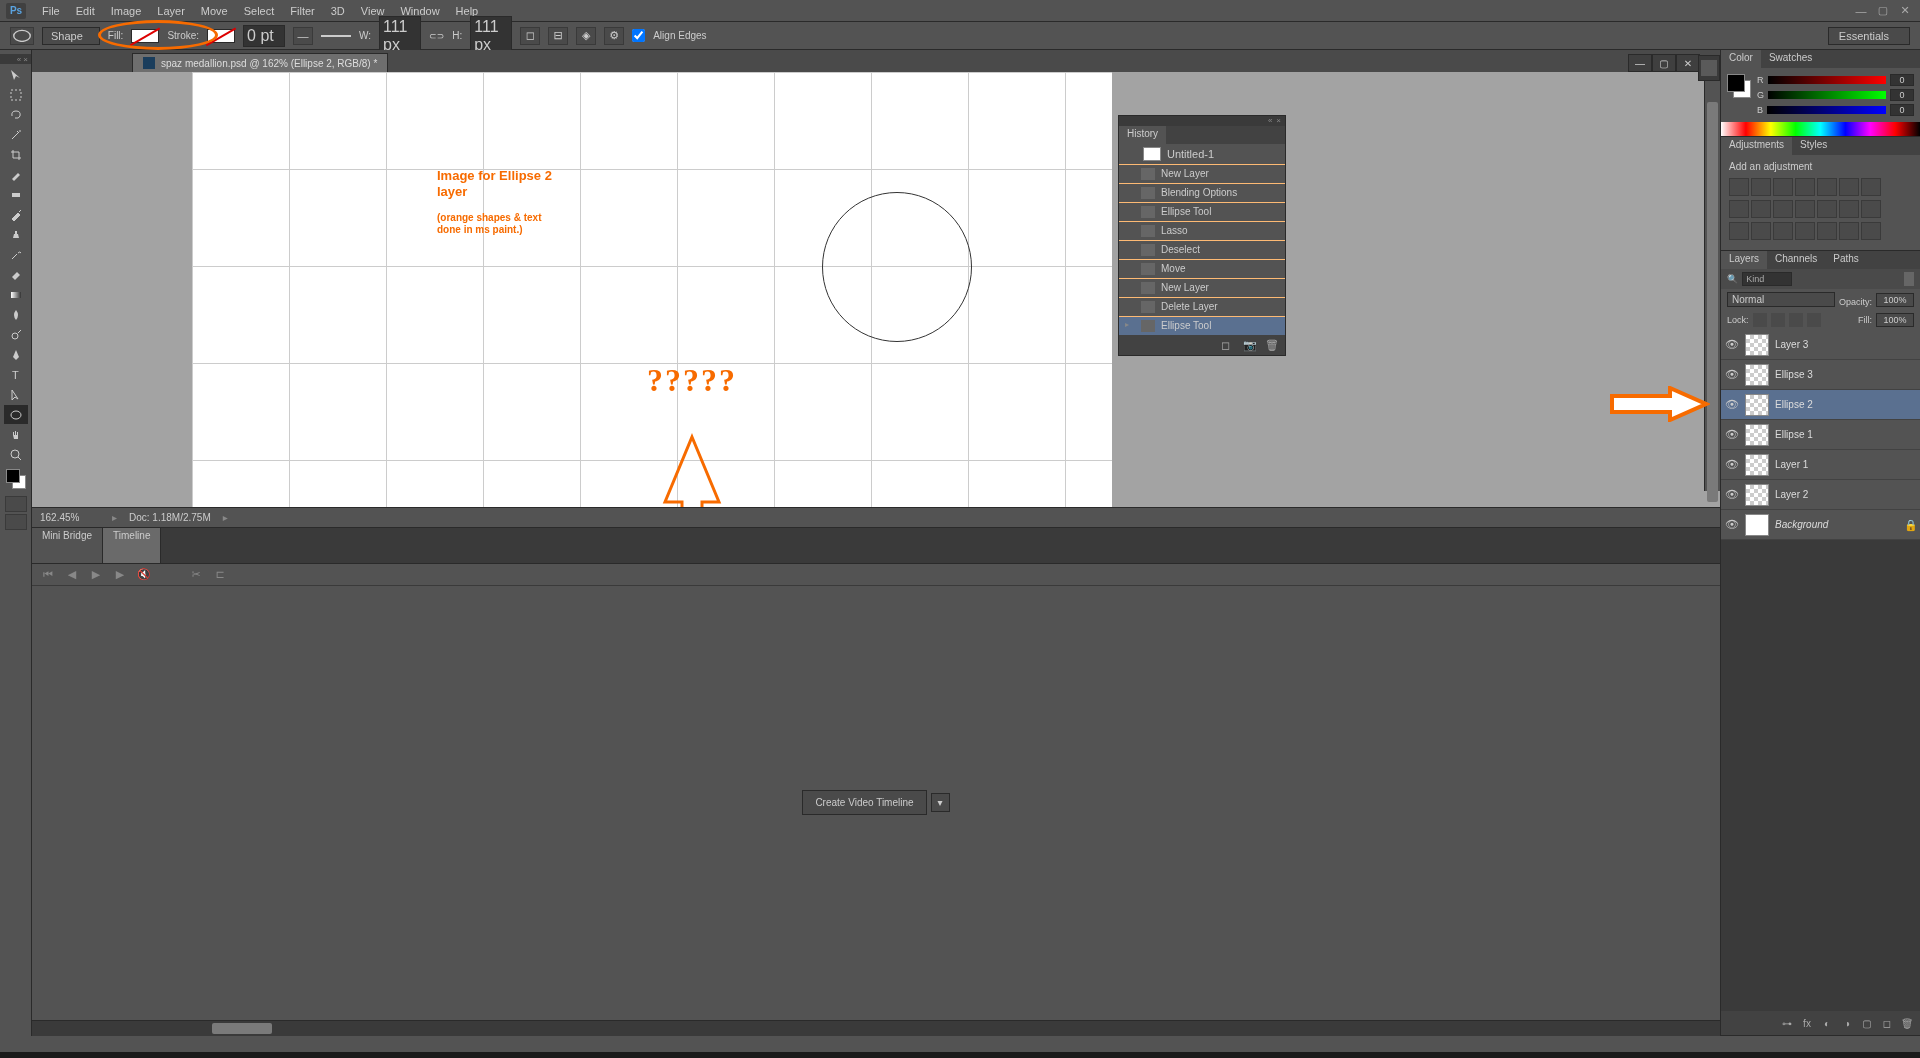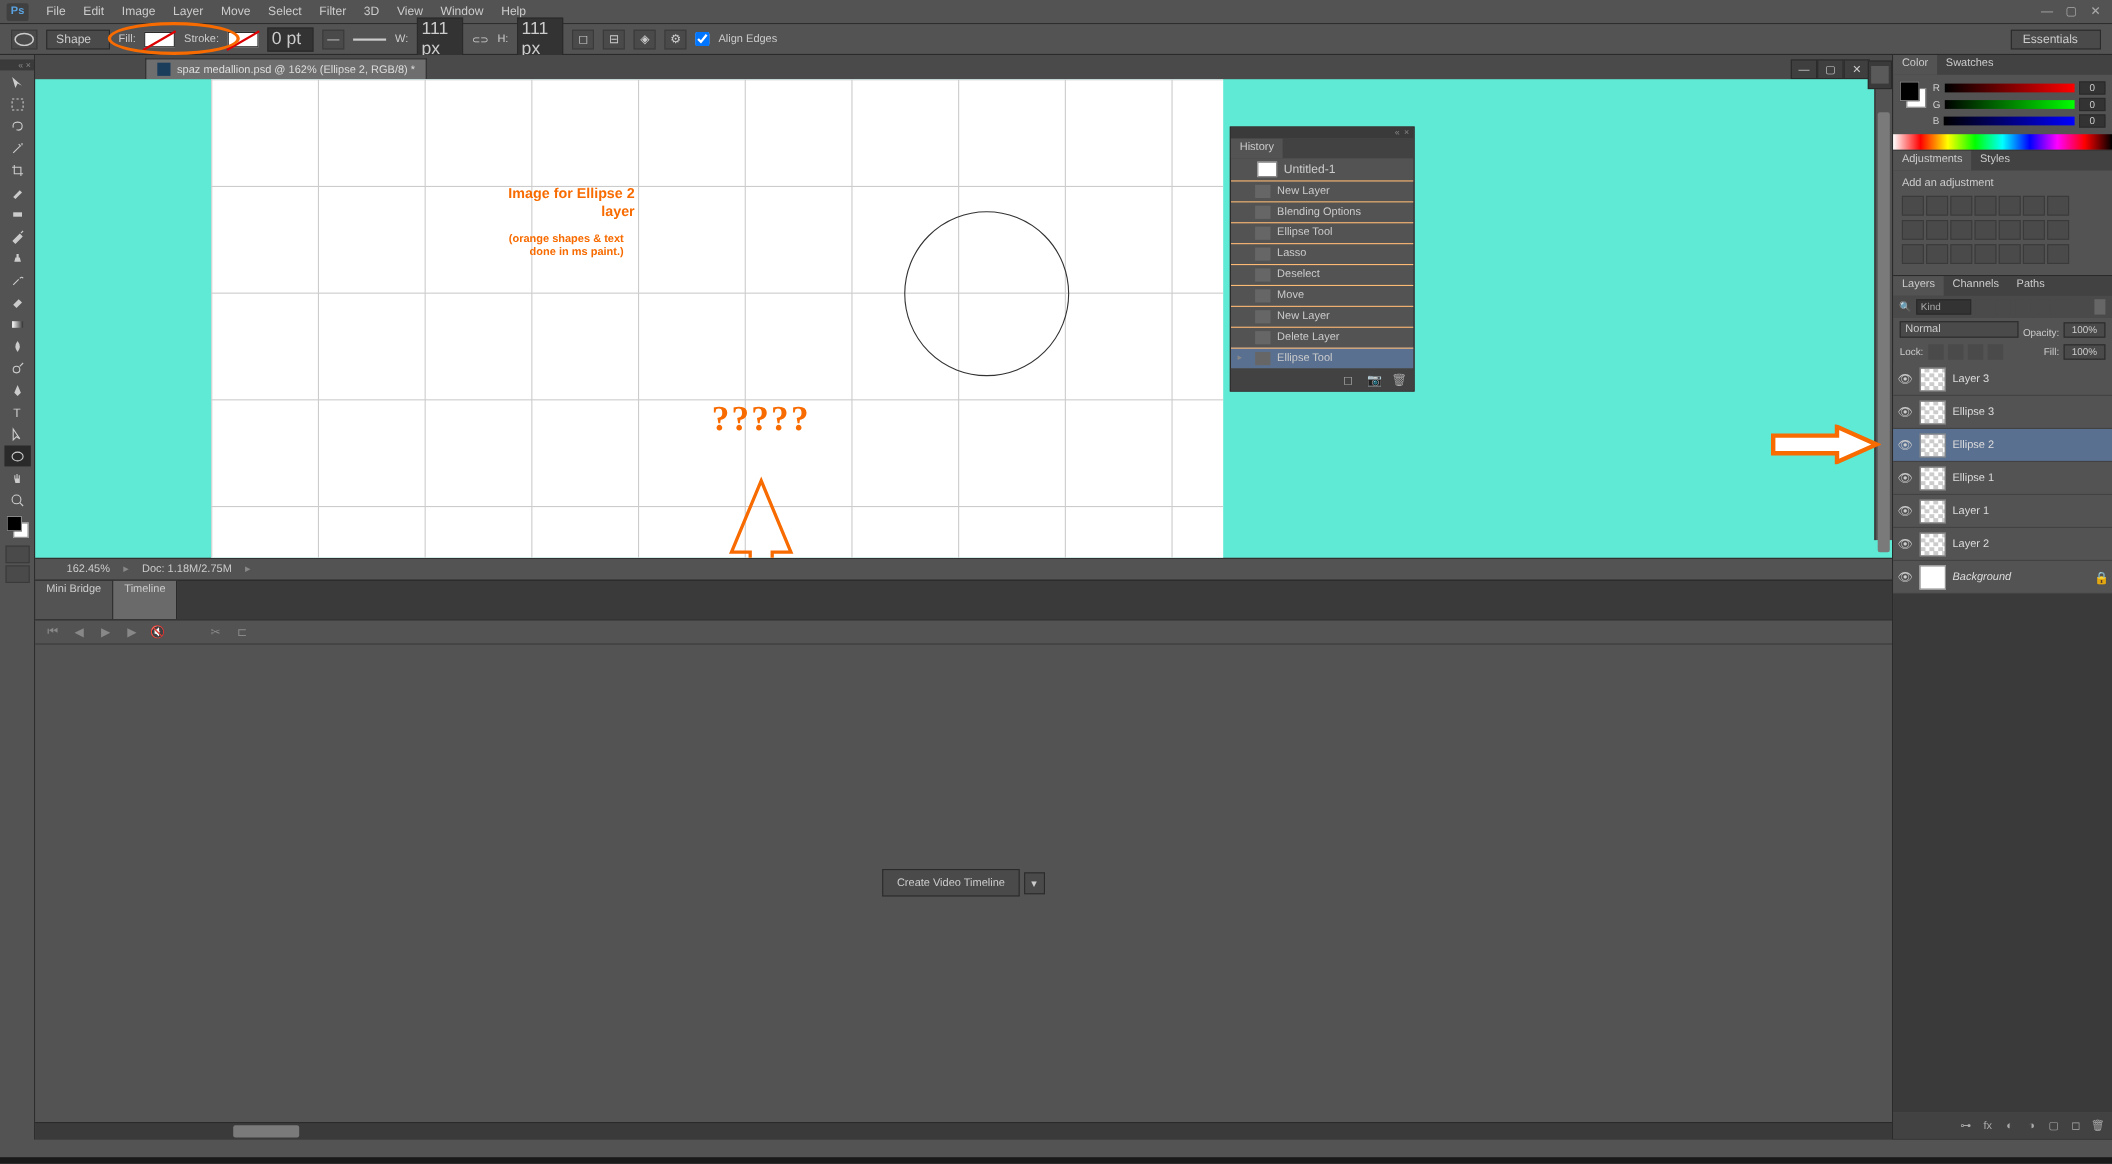--- a/index.html
+++ b/index.html
@@ -23,27 +23,27 @@
 .toolbar { width: 32px; background: #535353; border-right: 1px solid #2a2a2a; display: flex; flex-direction: column; align-items: center; padding-top: 4px; gap: 1px; }
 .tab-header-sm { height: 10px; background: #3a3a3a; width:100%; display:flex; align-items:center; justify-content:flex-end; font-size:8px; color:#888; padding-right:3px;}
 .tool-btn { width: 24px; height: 19px; display: flex; align-items: center; justify-content: center; color: #ccc; cursor: pointer; position: relative; }
 .tool-btn.active { background: #2a2a2a; }
 .tool-btn svg { width: 14px; height: 14px; }
 .fgbg { width: 20px; height: 20px; position: relative; margin-top: 4px; }
 .fg-sw { width: 14px; height: 14px; background: #000; border: 1px solid #888; position: absolute; top: 0; left: 0; z-index: 2; }
 .bg-sw { width: 14px; height: 14px; background: #fff; border: 1px solid #888; position: absolute; bottom: 0; right: 0; }
 .mode-btns { display:flex; flex-direction:column; gap:2px; margin-top:6px;}
 .mode-btn { width: 22px; height: 16px; border:1px solid #3a3a3a; background:#4a4a4a;}
-.canvas-wrap { flex: 1; background: #4a4a4a; display: flex; flex-direction: column; position: relative; text-align: right; }
+.canvas-wrap { flex: 1; background: #4a4a4a; display: flex; flex-direction: column; position: relative; }
 .doc-tab-bar { height: 22px; background: #4a4a4a; display: flex; align-items: flex-end; padding-left: 100px; }
 .doc-tab { background: #6e6e6e; border: 1px solid #2a2a2a; border-bottom: none; padding: 3px 10px; font-size: 10px; color: #ddd; display: flex; align-items: center; gap: 6px; }
 .doc-tab-icon { width: 12px; height: 12px; background: #1a3d5c; }
 .doc-win-controls { margin-left: auto; display: flex; margin-right: 20px;}
 .doc-win-btn { width: 24px; height: 18px; background: #3f3f3f; border:1px solid #2a2a2a; display:flex; align-items:center; justify-content:center; color:#ccc; font-size:10px;}
-.canvas-viewport { flex: 1; background: #5eead4; position: relative; overflow: hidden; }
+.canvas-viewport { flex: 1; background: #a3a3a3; position: relative; overflow: hidden; }
 .artboard { position: absolute; left: 160px; top: 0; width: 920px; height: 640px; background: #fff; }
 .grid-line-v { position: absolute; top: 0; bottom: 0; width: 1px; background: #ccc; }
 .grid-line-h { position: absolute; left: 0; right: 0; height: 1px; background: #ccc; }
 .orange-text1 { position: absolute; left: 245px; top: 96px; color: #f76b00; font-weight: bold; font-size: 13px; line-height: 1.2; width:140px;}
 .orange-text2 { position: absolute; left: 245px; top: 140px; color: #f76b00; font-size: 10px; font-weight:bold; line-height:1.2; width:130px;}
 .orange-qmarks { position: absolute; left: 455px; top: 290px; color: #f76b00; font-weight: bold; font-size: 32px; font-family: Georgia, serif; letter-spacing: 2px;}
 .orange-arrow-up { position: absolute; left: 465px; top: 360px; }
 .ellipse-shape { position: absolute; left: 630px; top: 120px; width: 150px; height: 150px; border: 1px solid #333; border-radius: 50%; }
 .scroll-v { position:absolute; right:0; top:0; bottom:16px; width:16px; background:#535353; border-left:1px solid #2a2a2a;}
 .scroll-thumb-v { position:absolute; top:30px; left:2px; right:2px; height:400px; background:#7a7a7a; border-radius:2px;}

